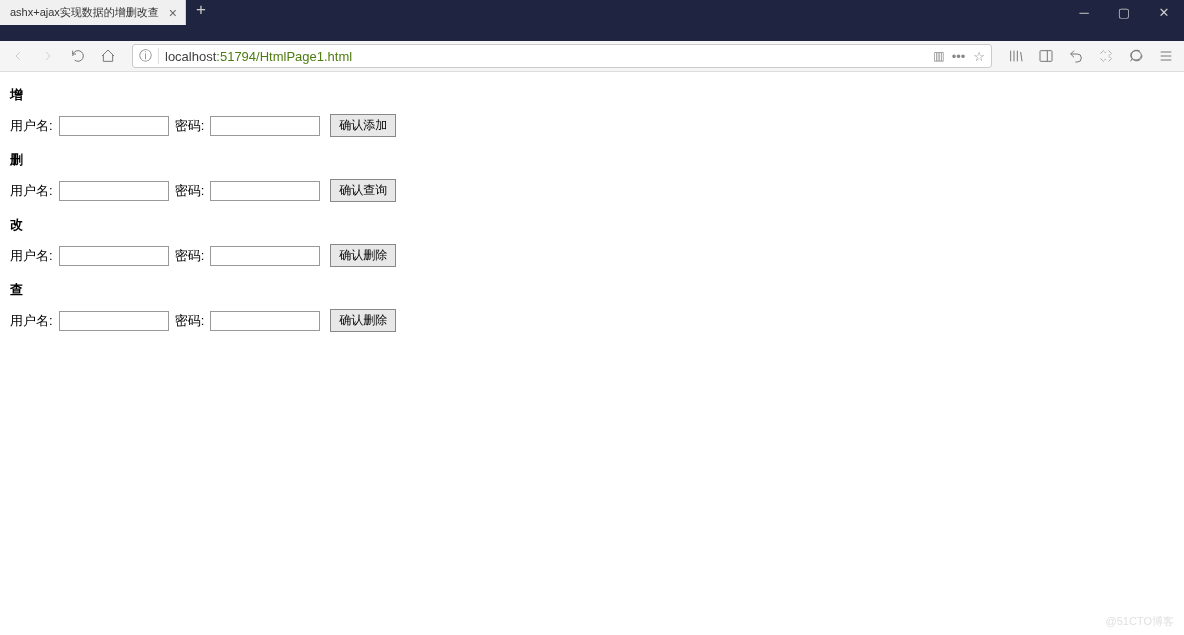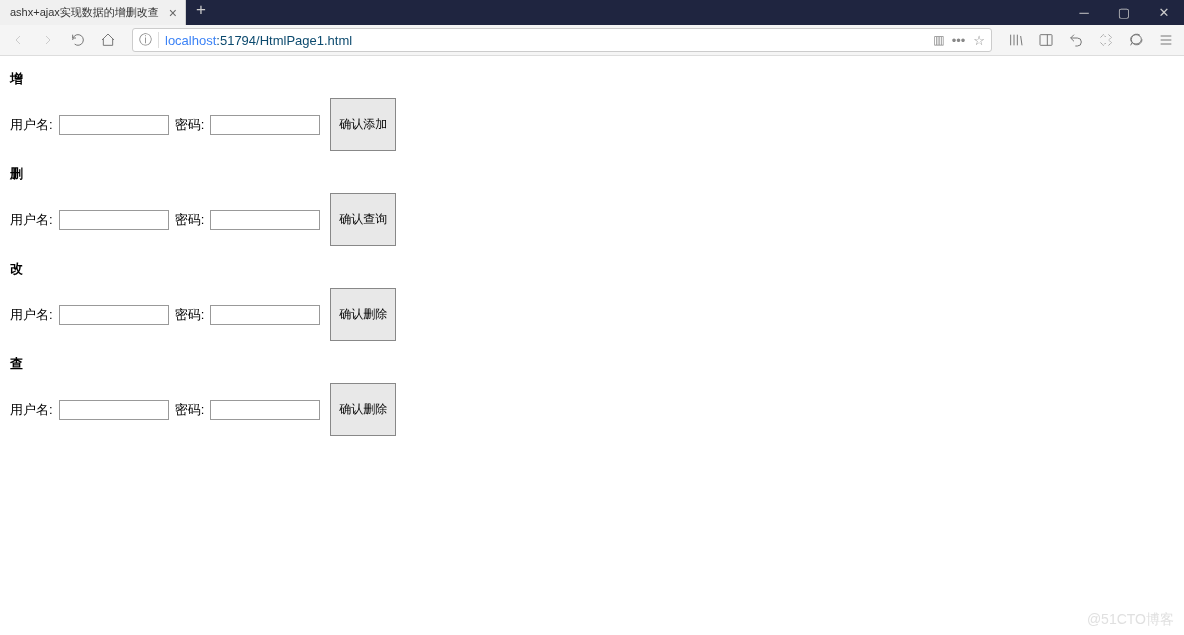--- a/index.html
+++ b/index.html
@@ -1,46 +1,46 @@
 <!DOCTYPE html>
 <html><head>
   <meta charset="utf-8">
   <style>
     * { box-sizing: border-box; margin: 0; padding: 0; }
     body { font-family: "Microsoft YaHei", sans-serif; font-size: 13px; background: #fff; }
     
-    .titlebar { background: #1f2540; height: 25px; display: flex; align-items: flex-start; }
+    .titlebar { background: #1f2540; height: 41px; display: flex; align-items: flex-start; }
     .tab { background: #f0f0f0; height: 25px; display: flex; align-items: center; padding: 0 8px 0 10px; border-right: 1px solid #d0d0d0; font-size: 11px; color: #333; min-width: 155px; }
     .tab-title { flex: 1; }
     .tab-close { margin-left: 10px; font-size: 14px; color: #666; cursor: pointer; }
     .newtab { color: #ccc; font-size: 17px; padding: 0 10px; display: flex; align-items: center; cursor: pointer; }
     .win-ctrl { margin-left: auto; display: flex; }
     .win-btn { width: 40px; height: 25px; color: #ccc; display: flex; align-items: center; justify-content: center; font-size: 13px; cursor: pointer; }
     
     .toolbar { height: 31px; background: #f5f5f5; border-bottom: 1px solid #ddd; display: flex; align-items: center; padding: 0 6px; gap: 6px; }
     .tool-icon { width: 24px; height: 24px; display: flex; align-items: center; justify-content: center; color: #777; cursor: pointer; }
     .tool-icon.disabled { color: #ccc; }
     .addr-container { flex: 1; display: flex; align-items: center; height: 24px; border: 1px solid #ccc; border-radius: 3px; background: #fff; margin: 0 6px; padding: 0 6px; }
     .addr-info { color: #888; font-size: 13px; margin-right: 6px; }
     .addr-sep { width: 1px; height: 16px; background: #ddd; margin-right: 6px; }
     .addr-input { flex: 1; border: none; outline: none; font-size: 13px; background: transparent; }
-    .addr-host { color: #3b82f6; }
-    .addr-path { color: #0c4a6e; }
+    .addr-host { color: #404040; }
+    .addr-path { color: #4d7c0f; }
     .addr-icons { display: flex; gap: 8px; margin-left: 8px; }
     .right-tools { display: flex; gap: 6px; }
     
     .content { padding: 10px; }
     .section-title { font-weight: bold; margin: 14px 0 10px; font-size: 13px; }
     .section-title:first-child { margin-top: 4px; }
     .form-row { display: flex; align-items: center; gap: 6px; margin-bottom: 4px; }
     .form-label { font-size: 13px; }
     .form-input { width: 110px; height: 20px; border: 1px solid #999; padding: 0 3px; font-size: 12px; }
-    .form-btn { padding: 17px 8px; font-size: 12px; border: 1px solid #888; background: #e8e8e8; cursor: pointer; margin-left: 4px; }
+    .form-btn { padding: 2px 8px; font-size: 12px; border: 1px solid #888; background: #e8e8e8; cursor: pointer; margin-left: 4px; }
     
-    .watermark { position: fixed; bottom: 6px; right: 10px; color: #e0e0e0; font-size: 14px; }
+    .watermark { position: fixed; bottom: 6px; right: 10px; color: #e0e0e0; font-size: 11px; }
     
     svg { width: 16px; height: 16px; stroke: currentColor; fill: none; stroke-width: 1.5; }
   </style>
 </head>
 <body>
 
 <div class="titlebar">
   <div class="tab">
     <span class="tab-title">ashx+ajax实现数据的增删改查</span>
     <span class="tab-close">×</span>

